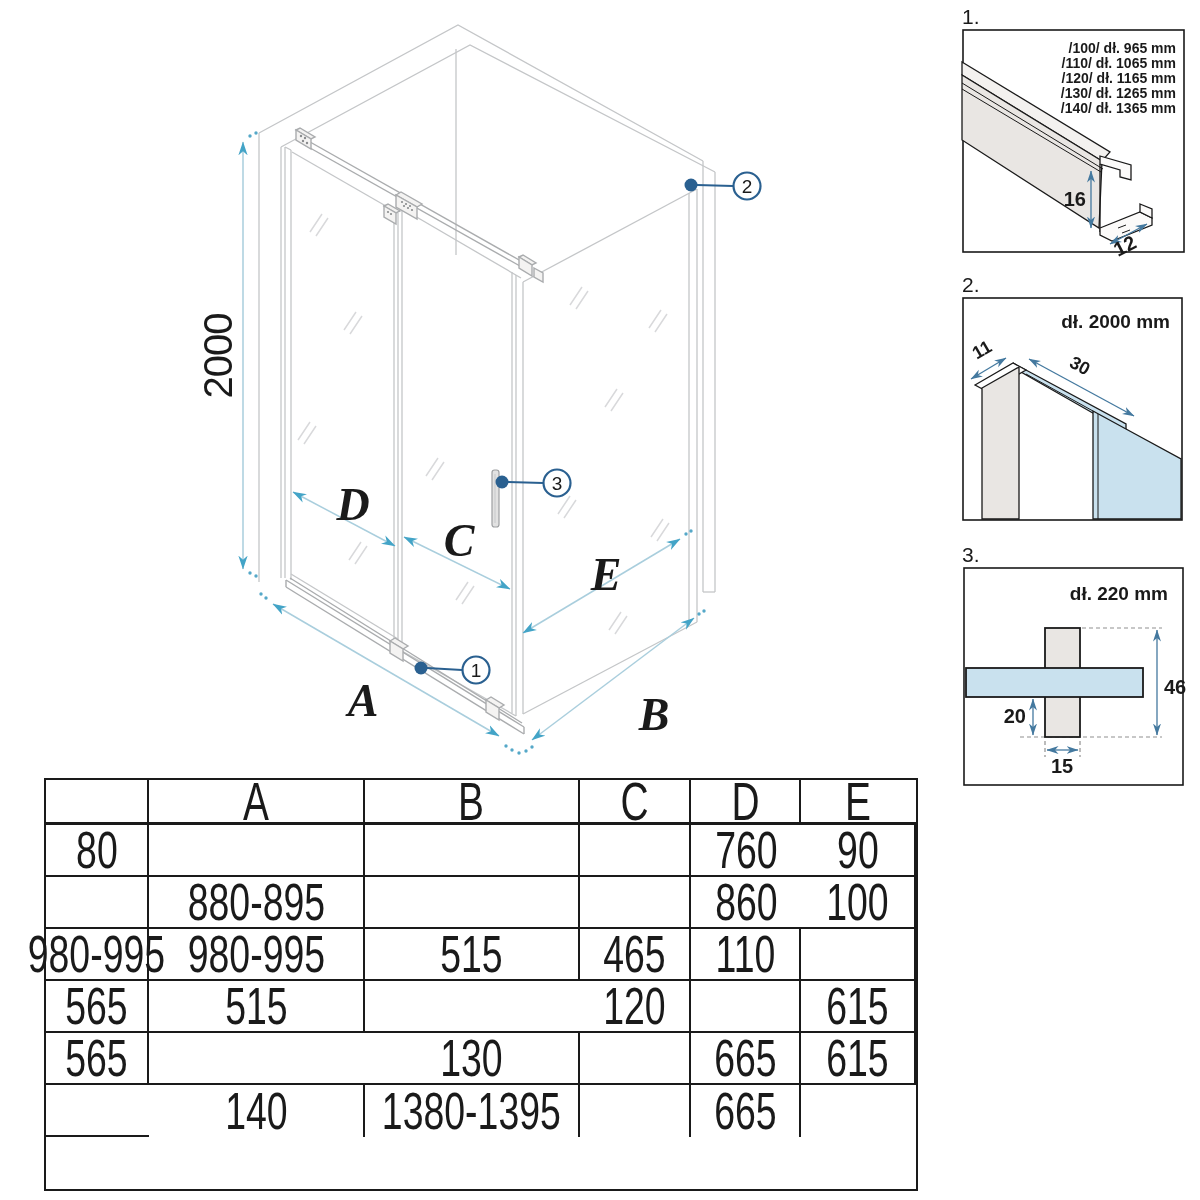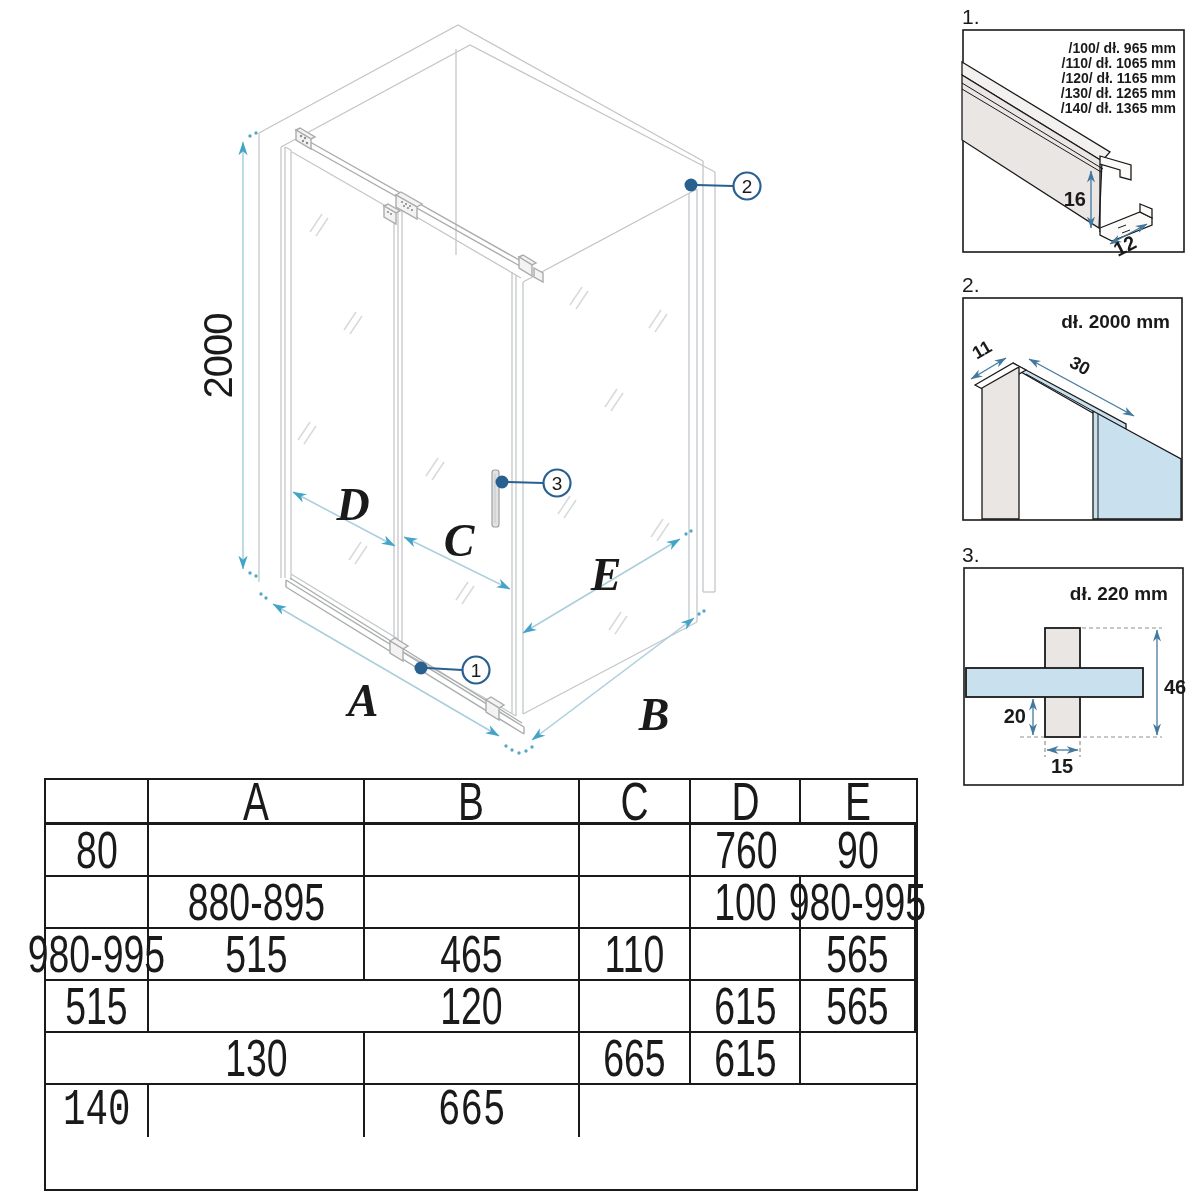--- a/index.html
+++ b/index.html
@@ -15,21 +15,21 @@
   
   .spec-table{position:absolute;left:44px;top:778px;width:870px;
       display:grid;grid-template-columns:103px 216px 215px 111px 110px 115px;
       grid-template-rows:45px repeat(7,52px);
       border:2px solid #1a1a1a;background:#fff;}
   .cell{border-right:2px solid #1a1a1a;border-bottom:2px solid #1a1a1a;
         display:flex;align-items:center;justify-content:center;
         font-size:52px;line-height:1;overflow:visible;}
   .cell.head{border-bottom:3px solid #1a1a1a;font-size:54px;}
   .cell.c5{border-right:none;}
-  .cell.r6{border-bottom:none;font-family:Liberation Mono, monospace;}
+  .cell.r6{border-bottom:none;}
   .cell span{display:inline-block;transform:scaleX(0.72);white-space:nowrap;}
 </style>
 </head>
 <body>
 
 <div id="stage">
 
   <svg class="abs" style="left:150px;top:10px" width="790" height="760" viewBox="150 10 790 760">
     <defs>
       <marker id="mArr" markerUnits="userSpaceOnUse" markerWidth="14" markerHeight="10" viewBox="0 0 12 8" refX="11.5" refY="4" orient="auto-start-reverse">
@@ -325,20 +325,23 @@
       </div>
     <div class="cell">
         <span>880-895</span>
       </div>
     <div class="cell">
         <span></span>
       </div>
     <div class="cell">
         <span></span>
       </div>
+    <div class="cell c5">
+        <span>860</span>
+      </div>
 
     <div class="cell">
         <span>100</span>
       </div>
     <div class="cell">
         <span>980-995</span>
       </div>
     <div class="cell">
         <span>980-995</span>
       </div>
@@ -394,20 +397,23 @@
         <span>615</span>
       </div>
     <div class="cell c5">
         <span></span>
       </div>
 
     <div class="cell r6">
         <span>140</span>
       </div>
     <div class="cell r6">
+        <span>1380-1395</span>
+      </div>
+    <div class="cell r6">
         <span></span>
       </div>
     <div class="cell r6">
         <span>665</span>
       </div>
     <div class="cell r6 c5">
         <span></span>
       </div>
   </div>
 

